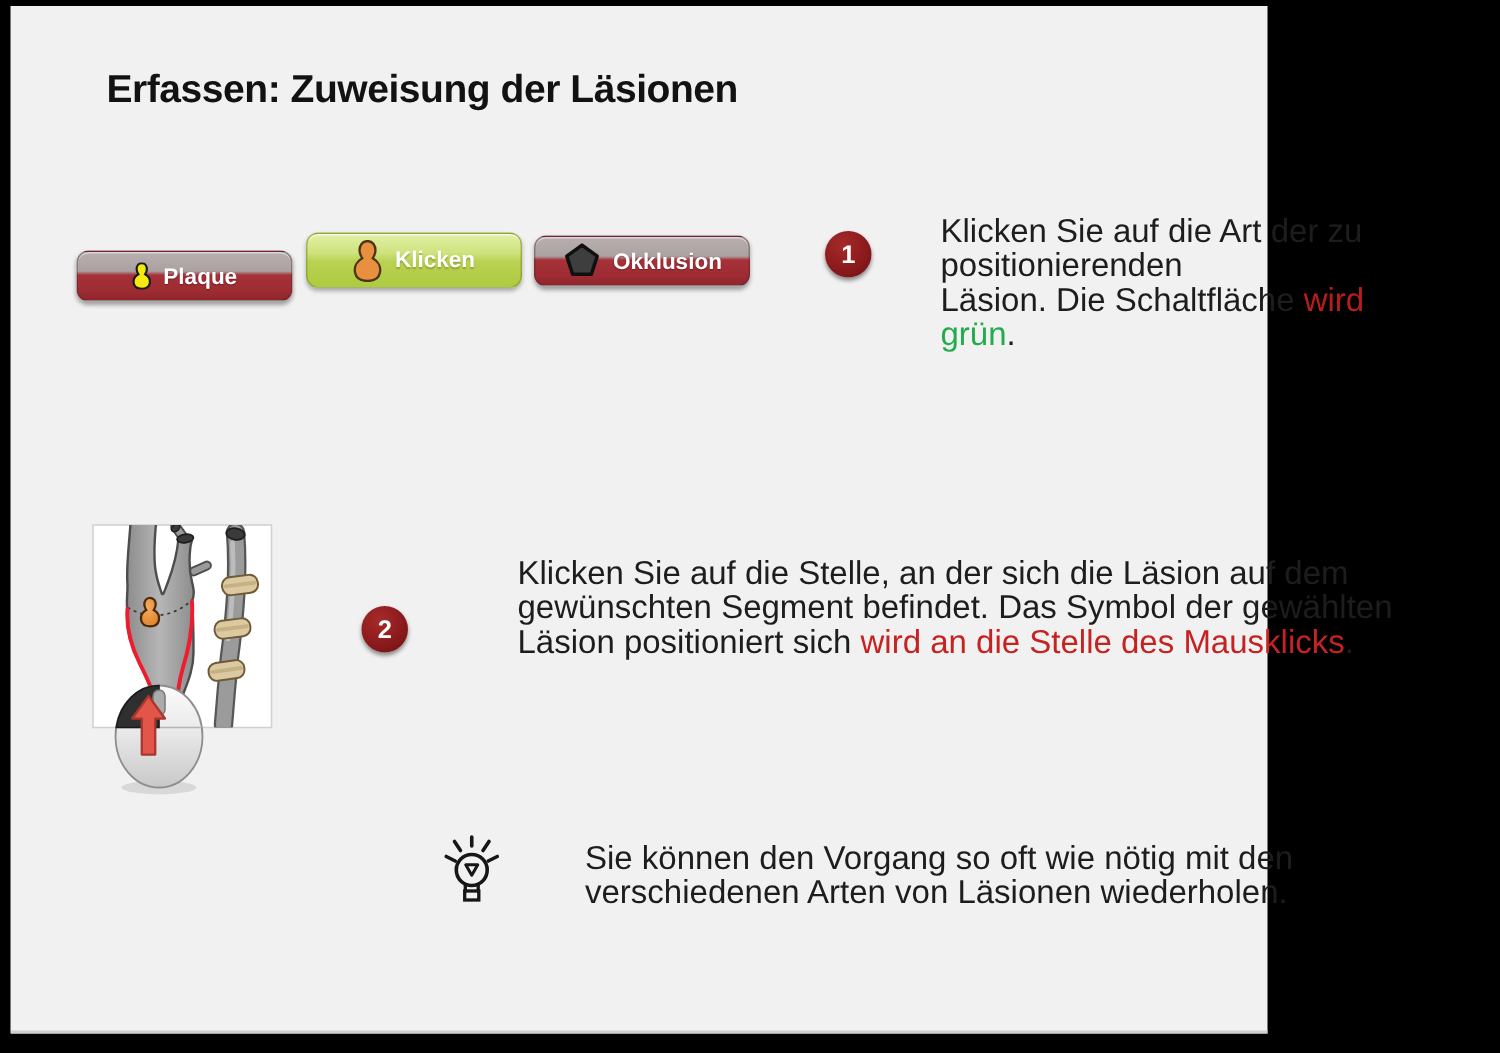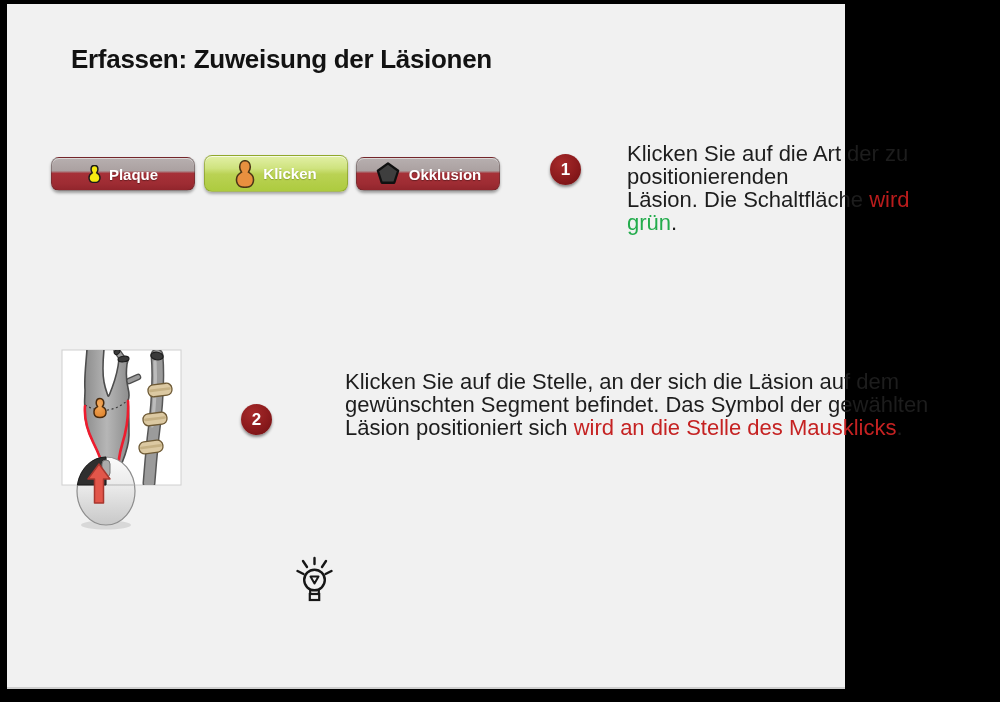--- a/index.html
+++ b/index.html
@@ -30,21 +30,21 @@
   .btn-red{
     background:linear-gradient(180deg,#b7afaf 0%,#aba1a1 40%,#a63138 48%,#9e2c33 80%,#91252c 100%);
   }
   .btn-green{
     height:37px;
     border:1px solid rgba(120,140,30,.55);
     background:linear-gradient(180deg,#e2f0a6 0%,#cfe37f 35%,#bad254 52%,#adcb3f 100%);
     box-shadow:0 2px 3px rgba(0,0,0,.3), inset 0 1px 0 rgba(255,255,255,.7);
   }
   .btn-green .lbl{text-shadow:0 1px 1px rgba(90,110,20,.45);}
-  #btn-plaque{left:44px;top:153px;}
+  #btn-plaque{left:44px;top:163px;}
   #btn-stenose{left:197px;top:151px;}
   #btn-okklusion{left:349px;top:153px;}
   
   .step-circle{
     position:absolute;width:31px;height:31px;border-radius:50%;
     background:radial-gradient(circle at 38% 30%, #a62a2a 0%, #8e1c1e 50%, #6f0f12 100%);
     color:#fff;font-weight:bold;font-size:17px;
     display:flex;align-items:center;justify-content:center;
     box-shadow:0 2px 3px rgba(0,0,0,.45);
   }
@@ -187,14 +187,18 @@
       <path d="M15.5,26.5 L23.5,26.5 L19.5,33.5 Z" stroke-width="2" stroke-linejoin="round"></path>
       <path d="M15.2,39.8 L15.2,44 M23.8,39.8 L23.8,44" stroke-width="2.2"></path>
       <rect x="14.8" y="44" width="9.4" height="6" stroke-width="2.2"></rect>
       <path d="M19.5,14 L19.5,8"></path>
       <path d="M12,17 L8,11"></path>
       <path d="M27,17 L31,11"></path>
       <path d="M8.5,24 L2.5,21"></path>
       <path d="M30.5,24 L36.5,21"></path>
     </g>
   </svg>
+  <div class="instruction" id="tip-text">
+      <div class="tline"><span>Sie können den Vorgang so oft wie nötig mit den</span></div>
+      <div class="tline"><span>verschiedenen Arten von Läsionen wiederholen.</span></div>
+    </div>
 
 </div>
 
 </body></html>

